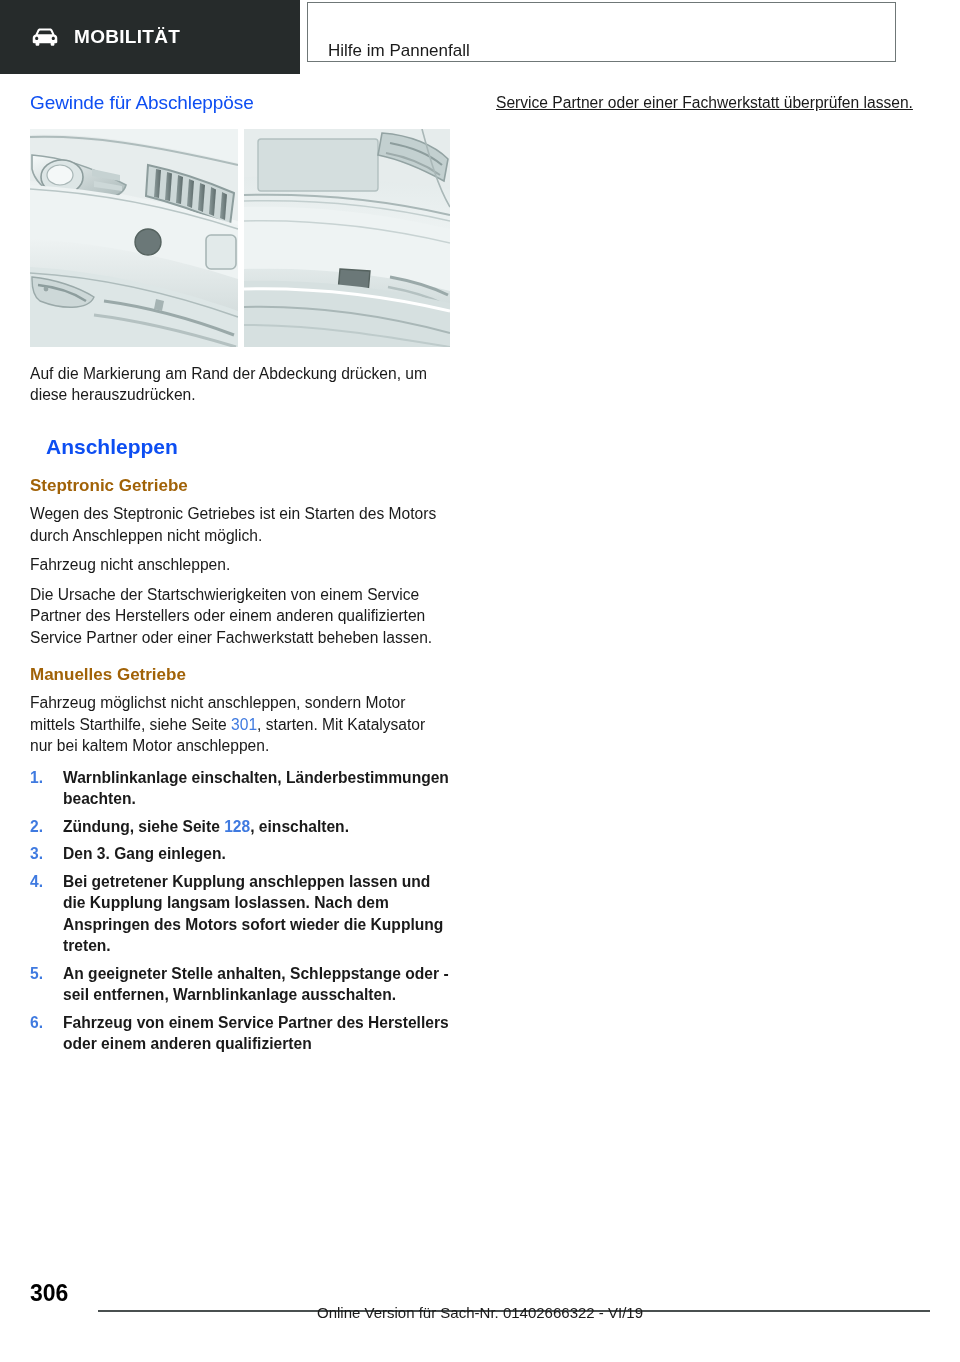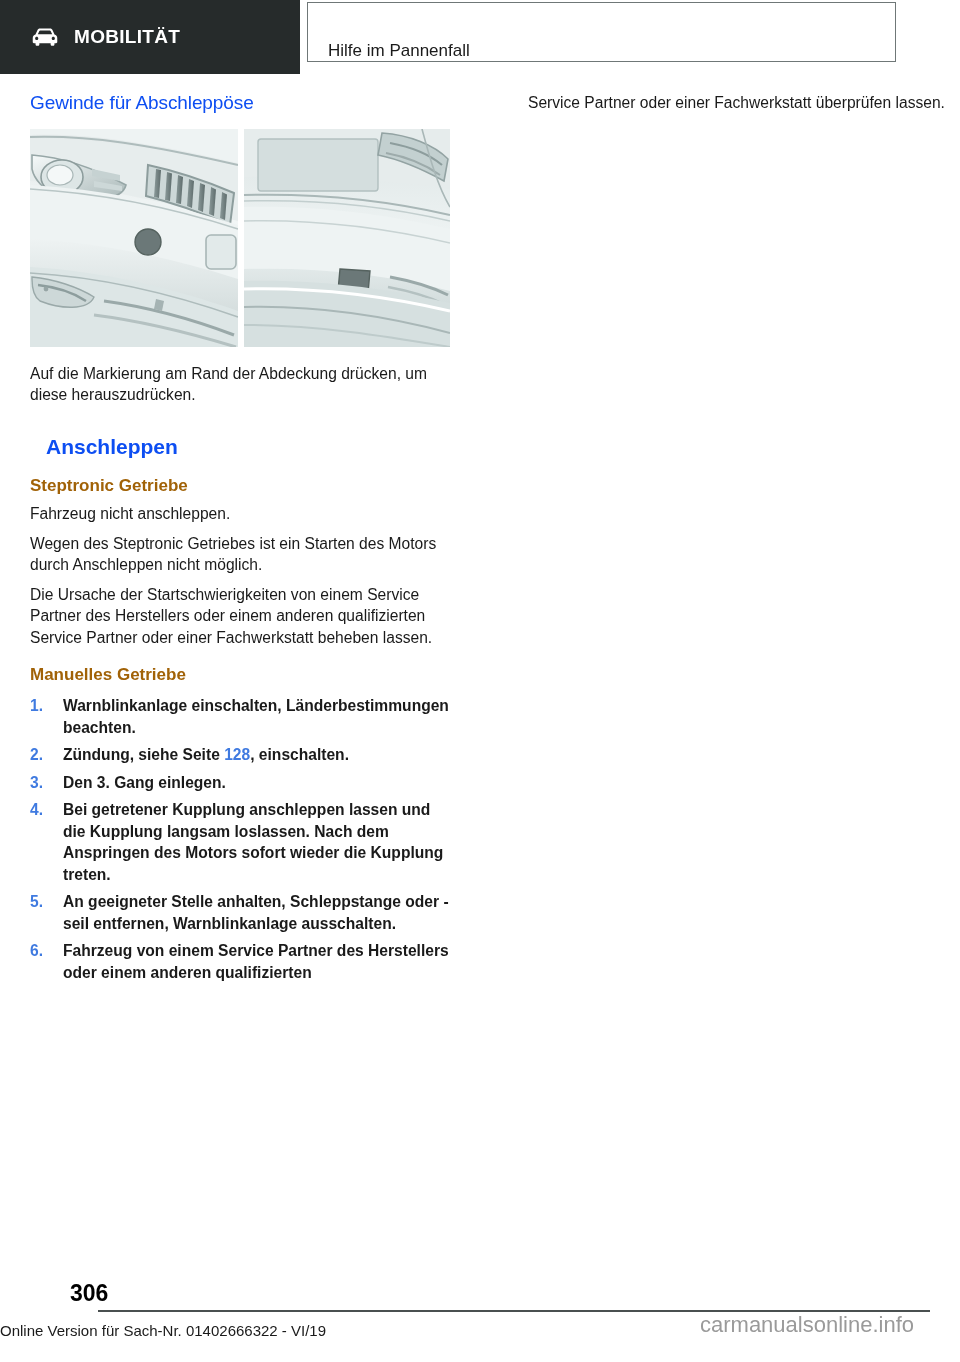--- a/index.html
+++ b/index.html
@@ -70,21 +70,21 @@
     left: 0;
     width: 960px;
     height: 1190px;
   }
   .col {
     position: absolute;
     top: 0;
     width: 420px;
   }
   .col-left  { left: 30px; }
-  .col-right { left: 528px; }
+  .col-right { left: 496px; text-decoration: underline; }
 
   h1.topic {
     font-size: 19px;
     font-weight: normal;
     color: #0d4ef2;
     margin: 0 0 14px 0;
     line-height: 1.2;
     letter-spacing: -0.1px;
   }
   h2.section-head {
@@ -155,36 +155,35 @@
     height: 80px;
   }
   .page-number {
     position: absolute;
     left: 30px;
     top: 0;
     font-size: 23px;
     font-weight: bold;
     color: #000000;
     line-height: 1;
-    margin-left: 40px;
   }
   .footer-rule {
     position: absolute;
     left: 98px;
     top: 28px;
     width: 832px;
     height: 2px;
     background: #4a5050;
   }
   .footer-note {
     position: absolute;
     left: 0;
-    top: 40px;
-    width: 960px;
-    text-align: left;
+    top: 22px;
+    width: 960px;
+    text-align: center;
     font-size: 15px;
     color: #1a1a1a;
     white-space: nowrap;
   }
   .watermark {
     position: absolute;
     left: 700px;
     top: 30px;
     font-size: 22px;
     color: #9a9a9a;
@@ -311,39 +310,39 @@
           <path d="M214 196 C290 196 360 208 420 218" stroke="#becbcb" stroke-width="2" fill="none"></path>
         </g>
       </svg>
     </div>
 
     <p class="body">Auf die Markierung am Rand der Abdeckung drücken, um diese herauszudrücken.</p>
 
     <h2 class="section-head">Anschleppen</h2>
 
     <h3 class="sub-head">Steptronic Getriebe</h3>
+    <p class="body">Wegen des Steptronic Getriebes ist ein Starten des Motors durch Anschleppen nicht möglich.</p>
     <p class="body">Fahrzeug nicht anschleppen.</p>
-    <p class="body">Wegen des Steptronic Getriebes ist ein Starten des Motors durch Anschleppen nicht möglich.</p>
     <p class="body">Die Ursache der Startschwierigkeiten von einem Service Partner des Herstellers oder einem anderen qualifizierten Service Partner oder einer Fachwerkstatt beheben lassen.</p>
 
     <h3 class="sub-head">Manuelles Getriebe</h3>
+    <p class="body"><span>Fahrzeug möglichst nicht anschleppen, sondern Motor mittels Starthilfe, siehe Seite </span><span class="pageref">301</span><span>, starten. Mit Katalysator nur bei kaltem Motor anschleppen.</span></p>
 
     <ol class="steps">
       <li><span>Warnblinkanlage einschalten, Länderbestimmungen beachten.</span></li>
       <li><span>Zündung, siehe Seite </span><span class="pageref">128</span><span>, einschalten.</span></li>
       <li><span>Den 3. Gang einlegen.</span></li>
       <li><span>Bei getretener Kupplung anschleppen lassen und die Kupplung langsam loslassen. Nach dem Anspringen des Motors sofort wieder die Kupplung treten.</span></li>
       <li><span>An geeigneter Stelle anhalten, Schleppstange oder -seil entfernen, Warnblinkanlage ausschalten.</span></li>
       <li><span>Fahrzeug von einem Service Partner des Herstellers oder einem anderen qualifizierten</span></li>
     </ol>
   </div>
 
   <div class="col col-right">
     <p class="body">Service Partner oder einer Fachwerkstatt überprüfen lassen.</p>
   </div>
 </div>
 
 <div class="footer">
   <div class="page-number">306</div>
   <div class="footer-rule"></div>
   <div class="footer-note">Online Version für Sach-Nr. 01402666322 - VI/19</div>
-  <div class="watermark">carmanualsonline.info</div>
 </div>
 
 </body></html>

